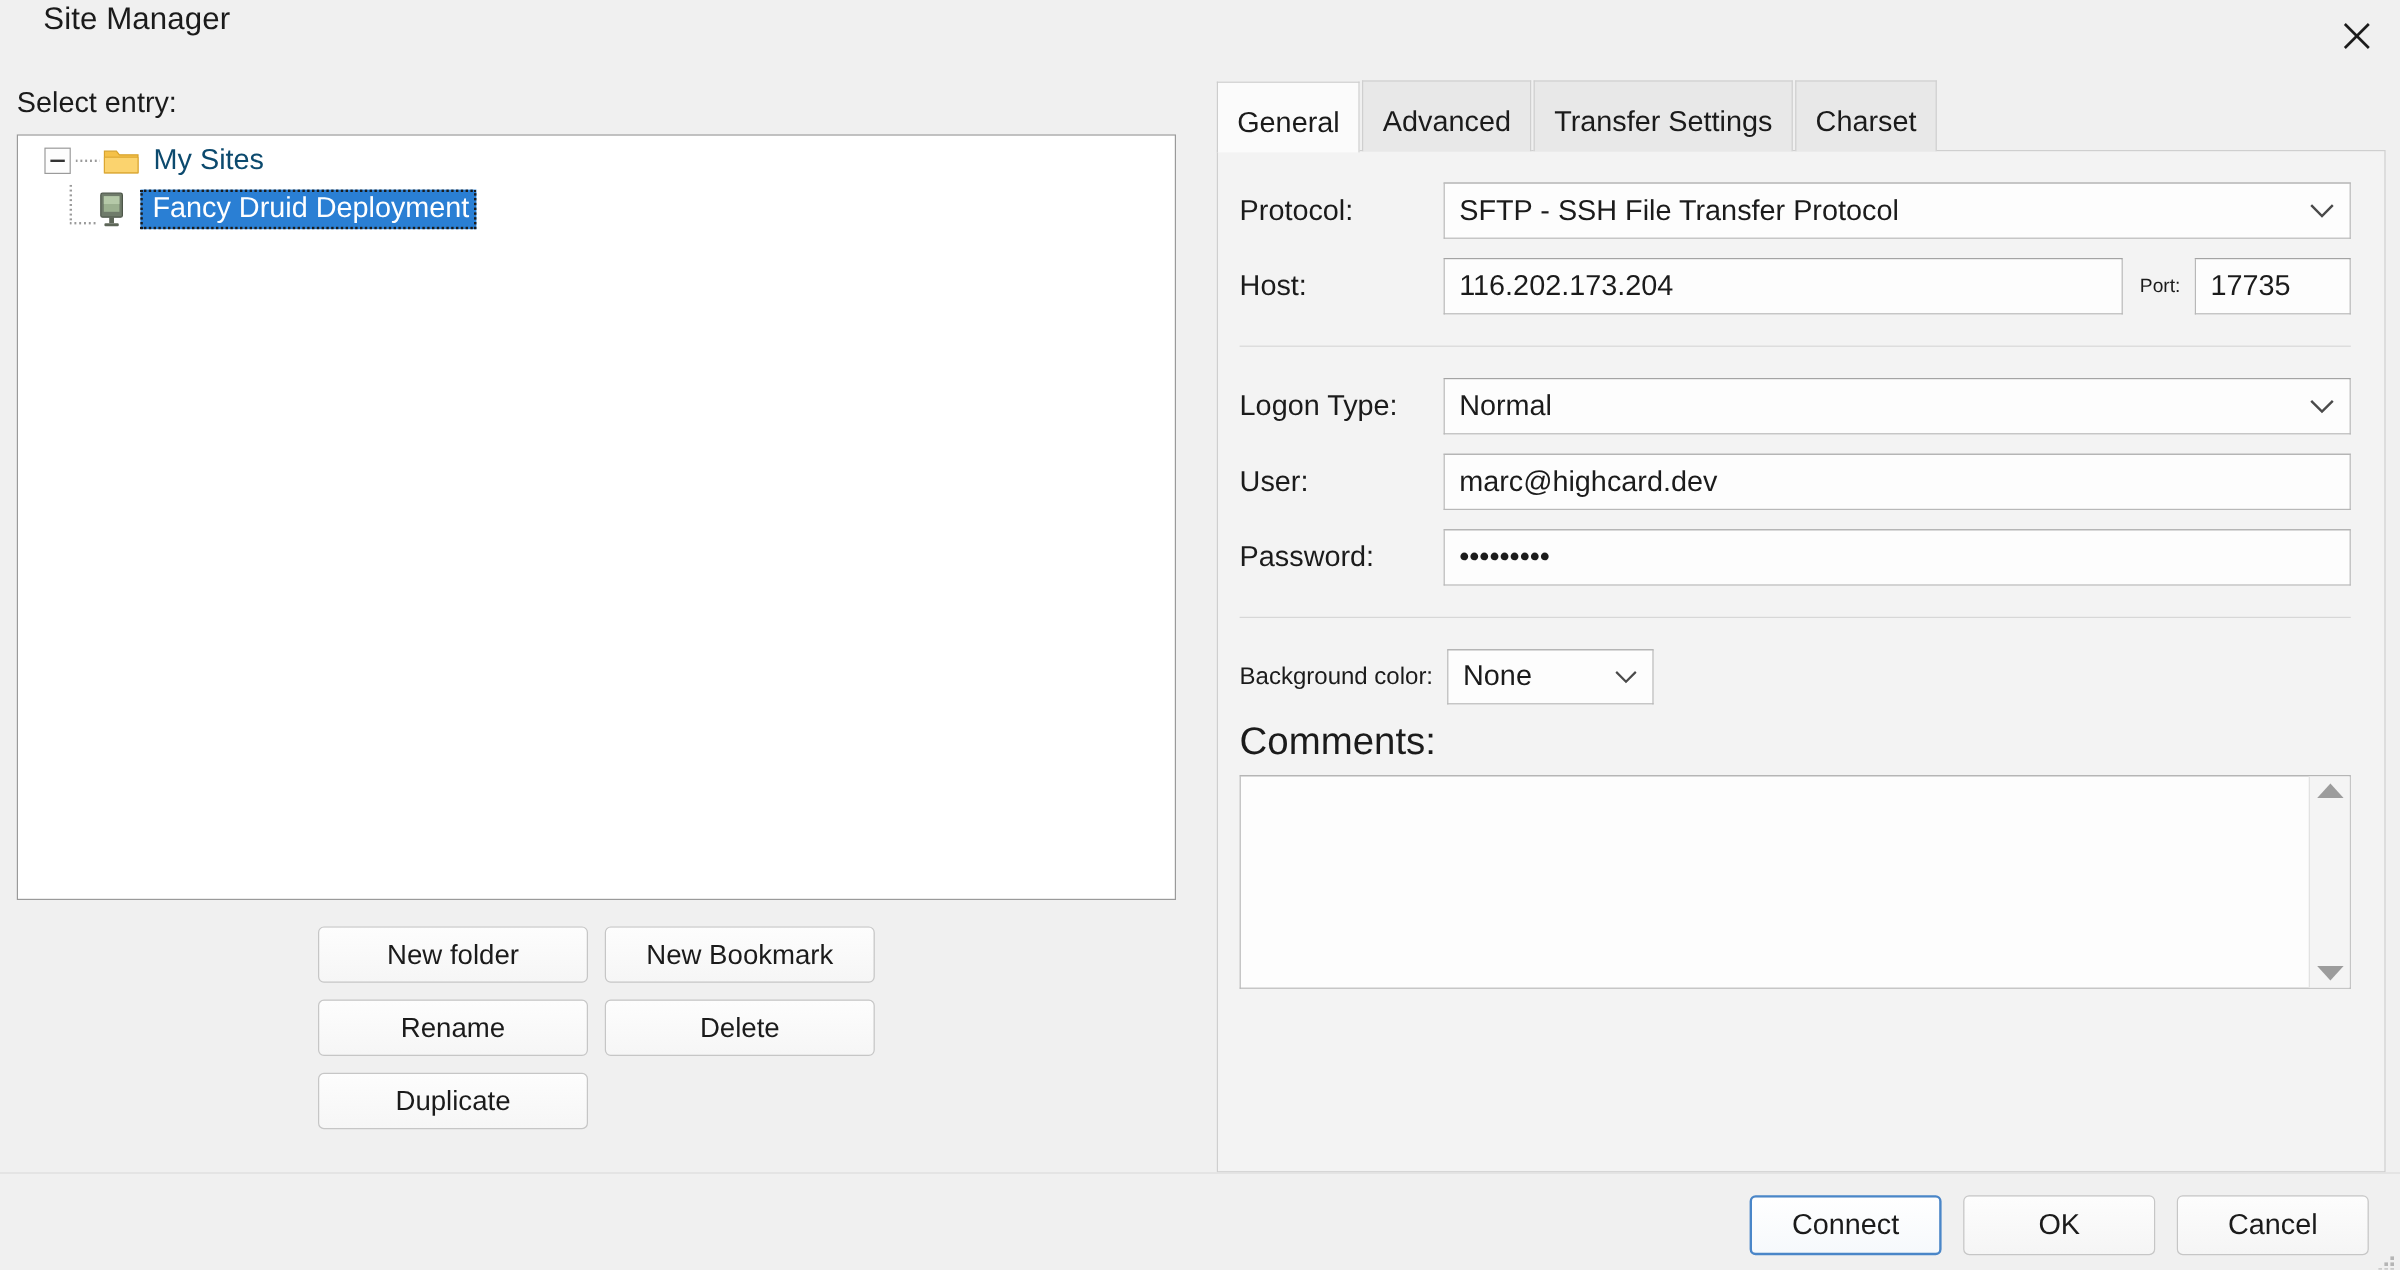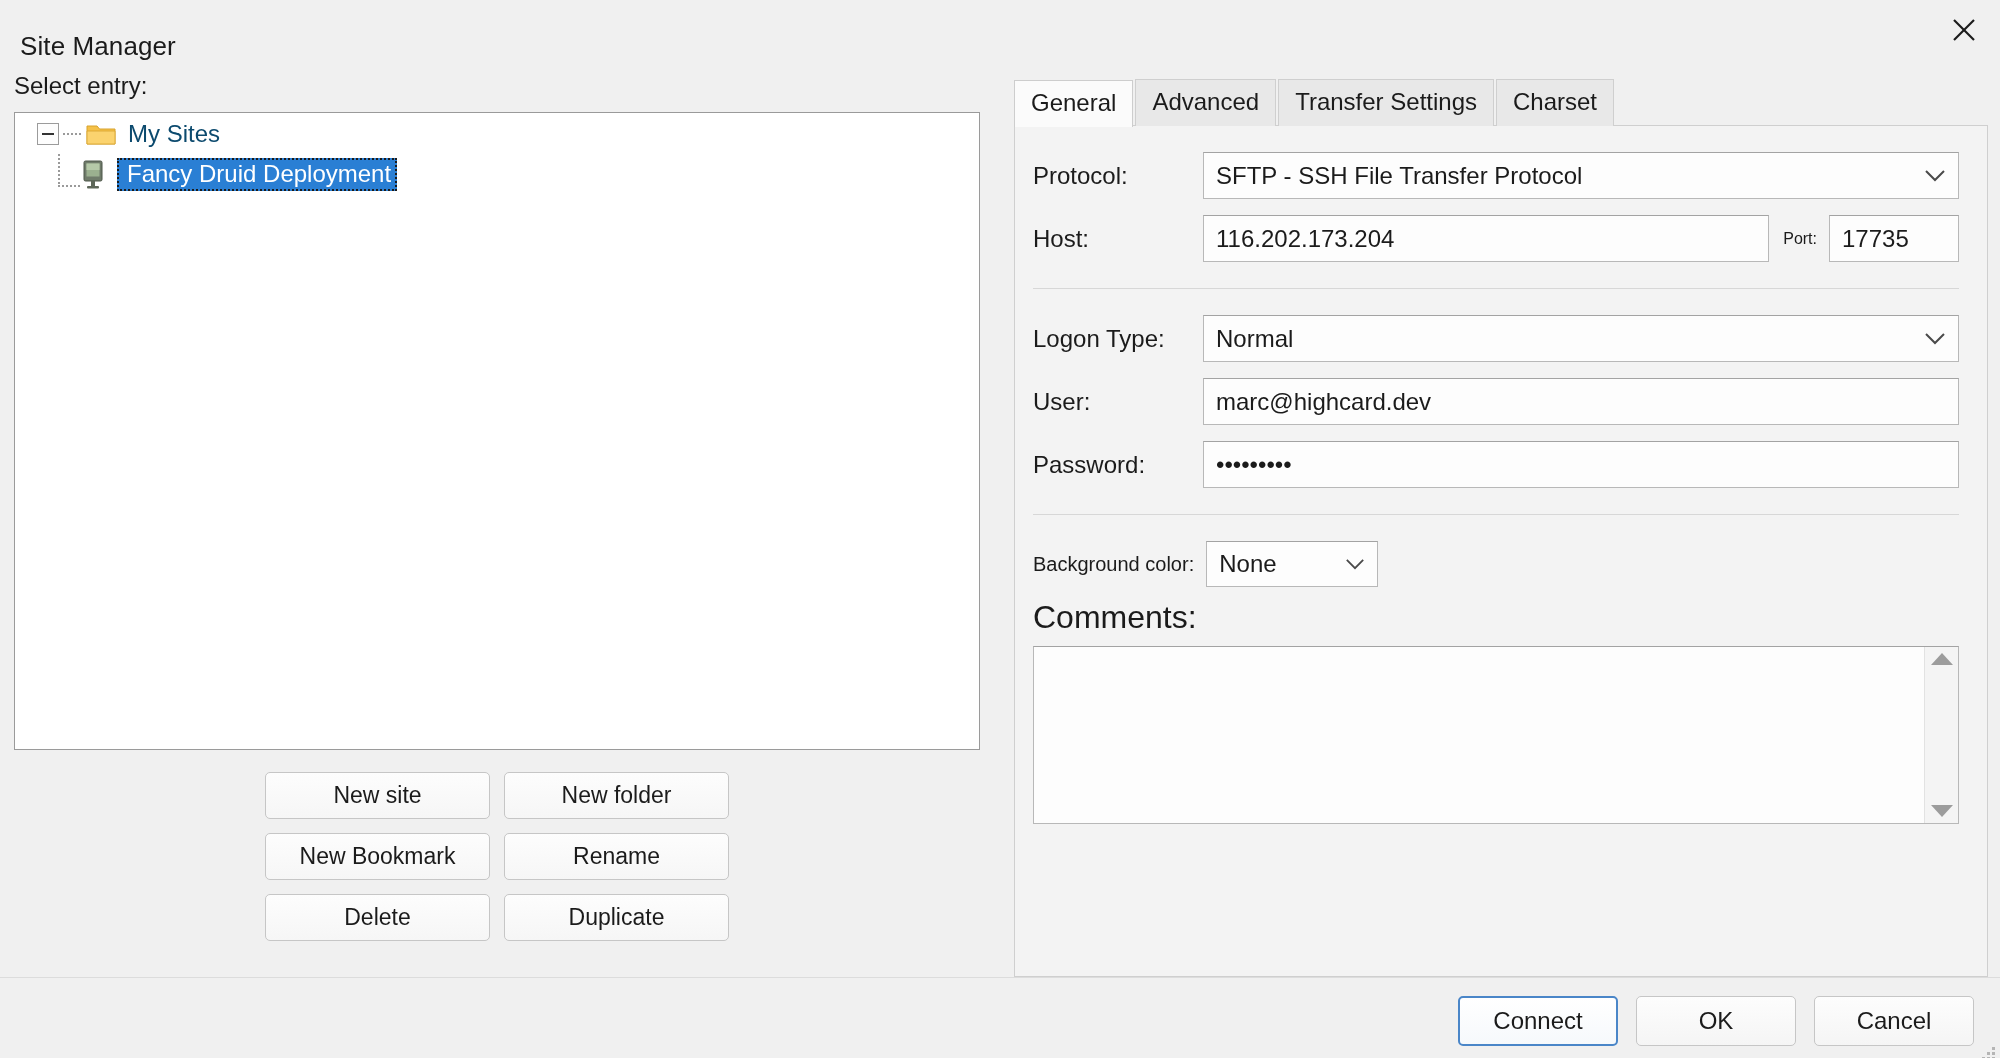--- a/index.html
+++ b/index.html
@@ -23,23 +23,24 @@
     box-sizing: border-box;
     display: flex;
     flex-direction: column;
   }
 
   
   .titlebar {
     height: 62px;
     flex: 0 0 62px;
     display: flex;
-    align-items: flex-end;
+    align-items: flex-start;
     background: #f0f0f0;
     position: relative;
+    padding-left: 16px;
   }
   .title-text {
     font-size: 26px;
     color: #1b1b1b;
     margin-left: 20px;
     letter-spacing: 0.1px;
   }
   .close-btn {
     position: absolute;
     right: 0;
@@ -193,21 +194,21 @@
   .tabs {
     display: flex;
     align-items: flex-end;
     height: 46px;
     margin: 18px 0 0 14px;
     position: relative;
     z-index: 2;
   }
   .tab {
     font-size: 24px;
-    padding: 8px 16px 9px 16px;
+    padding: 20px 16px 9px 16px;
     background: #e8e8e8;
     border: 1px solid #cfcfcf;
     border-bottom: none;
     margin-right: 2px;
     color: #1b1b1b;
     cursor: pointer;
     box-sizing: border-box;
     line-height: 1.2;
   }
   .tab.active {
@@ -421,21 +422,20 @@
               <rect x="5.5" y="3.5" width="13" height="6.5" fill="#b5c9a8"></rect>
               <rect x="10" y="21" width="4" height="5" fill="#5d6658"></rect>
               <rect x="6" y="26" width="12" height="2.6" rx="1" fill="#5d6658"></rect>
             </svg>
           </span>
           <span class="tree-label selected">Fancy Druid Deployment</span>
         </div>
       </div>
 
       <div class="btn-grid">
-        <button class="btn">New site</button>
         <button class="btn">New folder</button>
         <button class="btn">New Bookmark</button>
         <button class="btn">Rename</button>
         <button class="btn">Delete</button>
         <button class="btn">Duplicate</button>
       </div>
     </div>
 
     <div class="right-pane">
       <div class="tabs">

